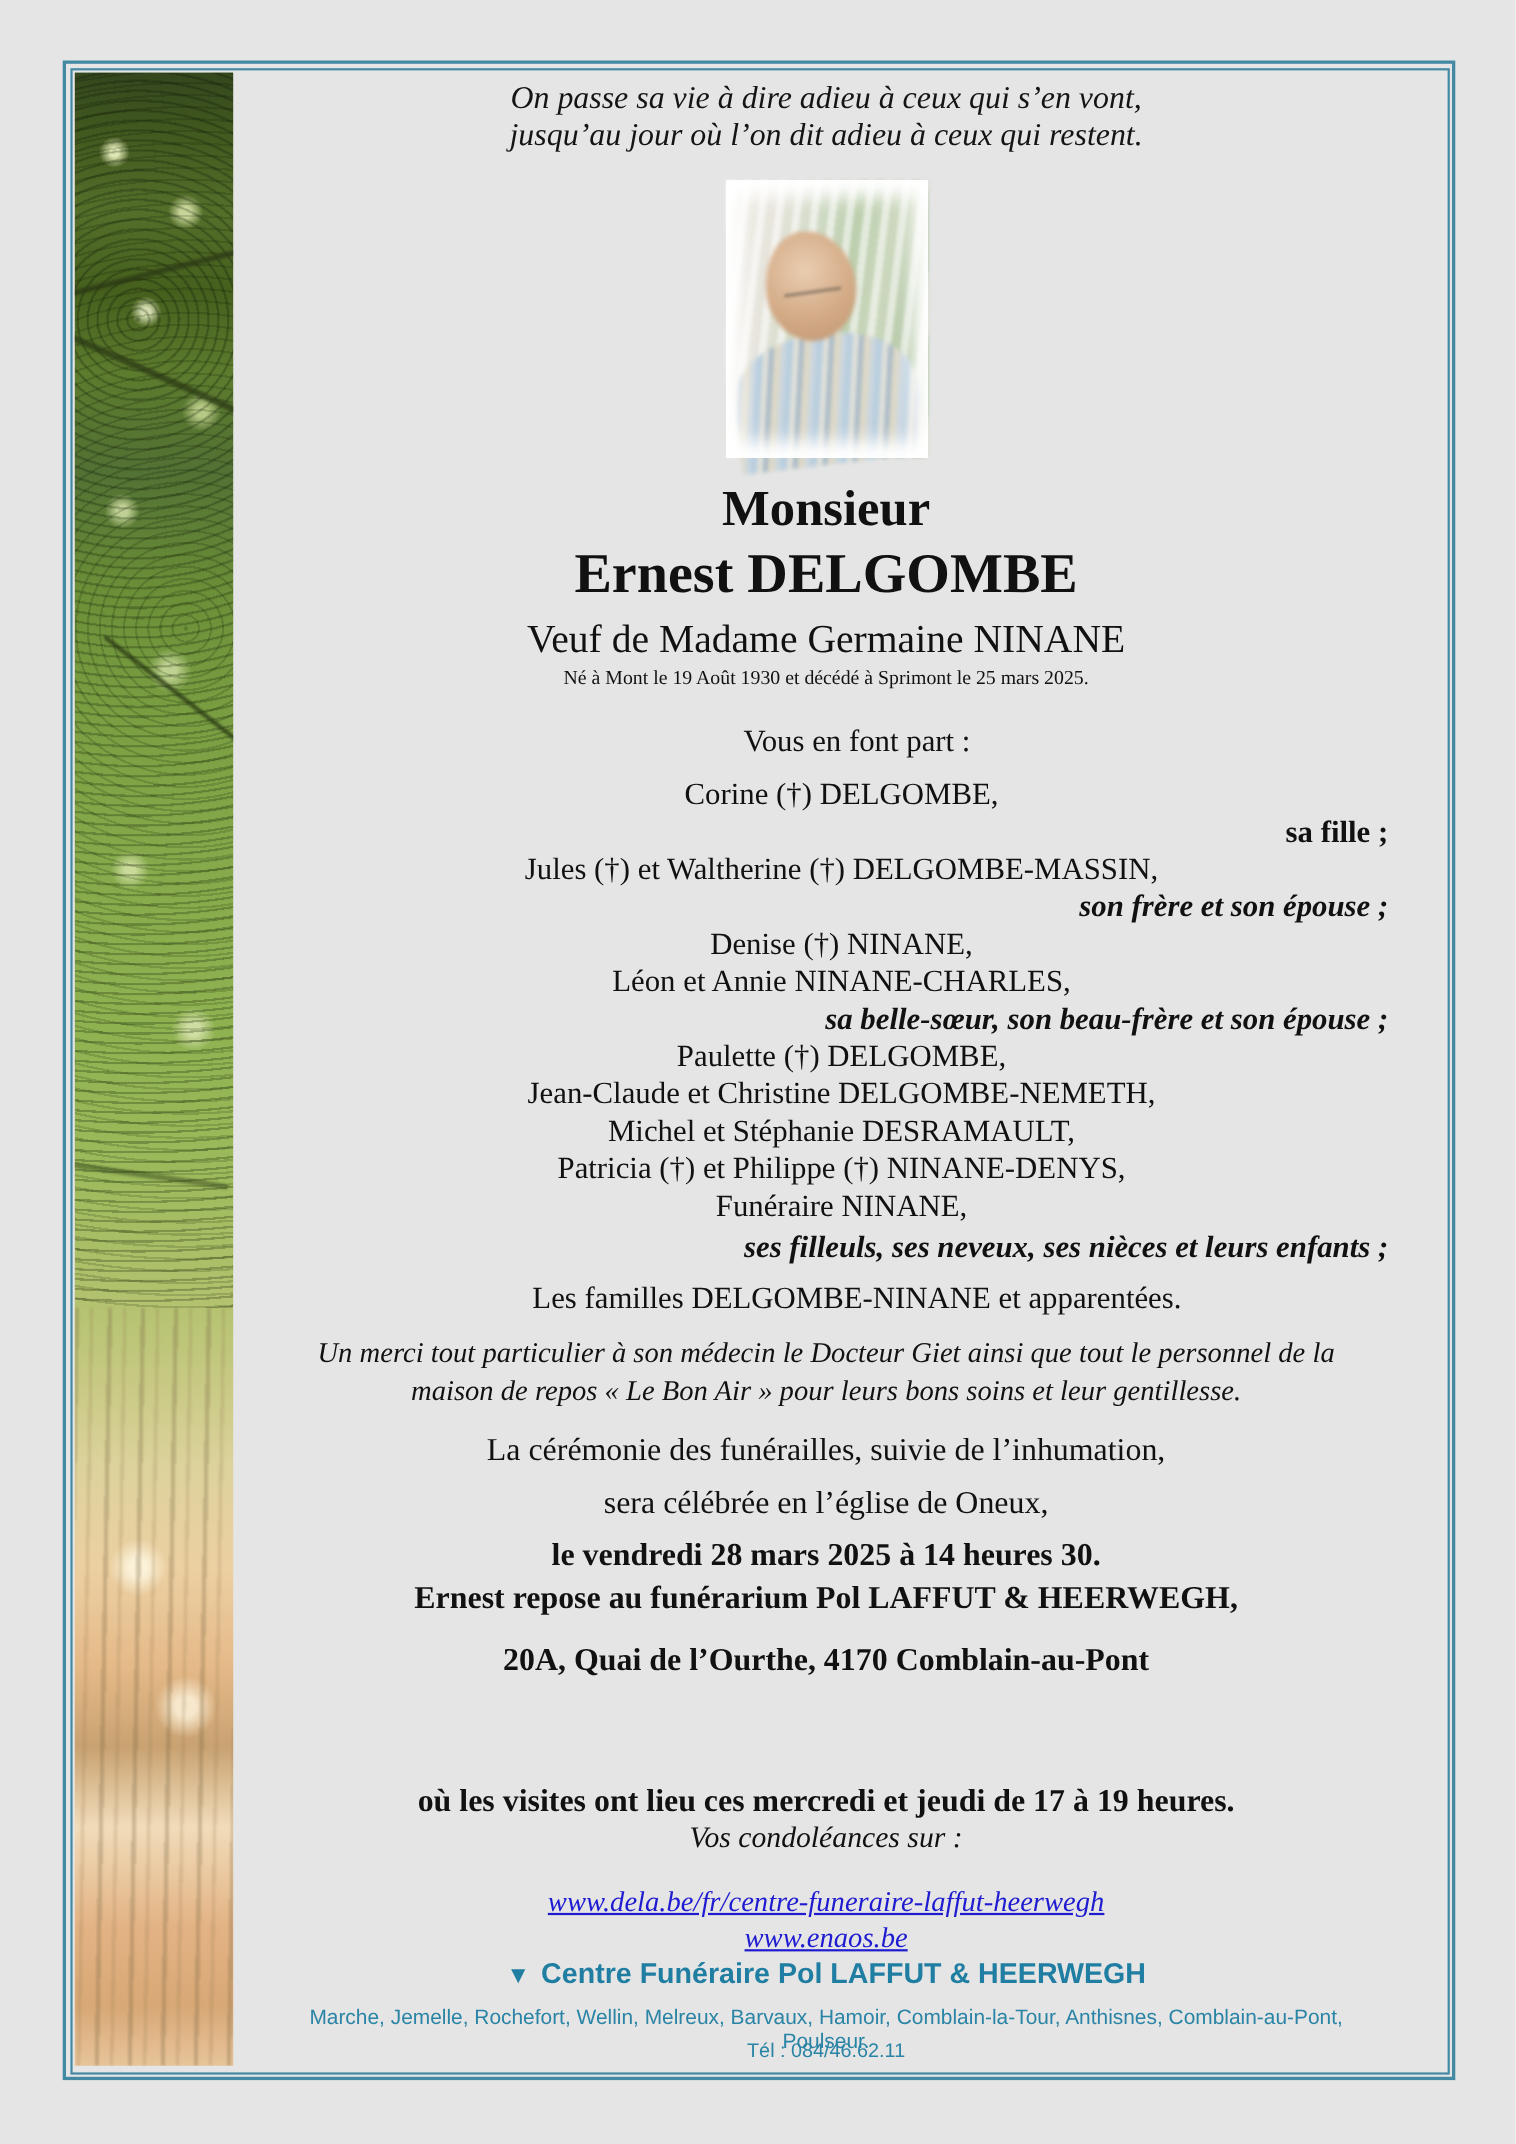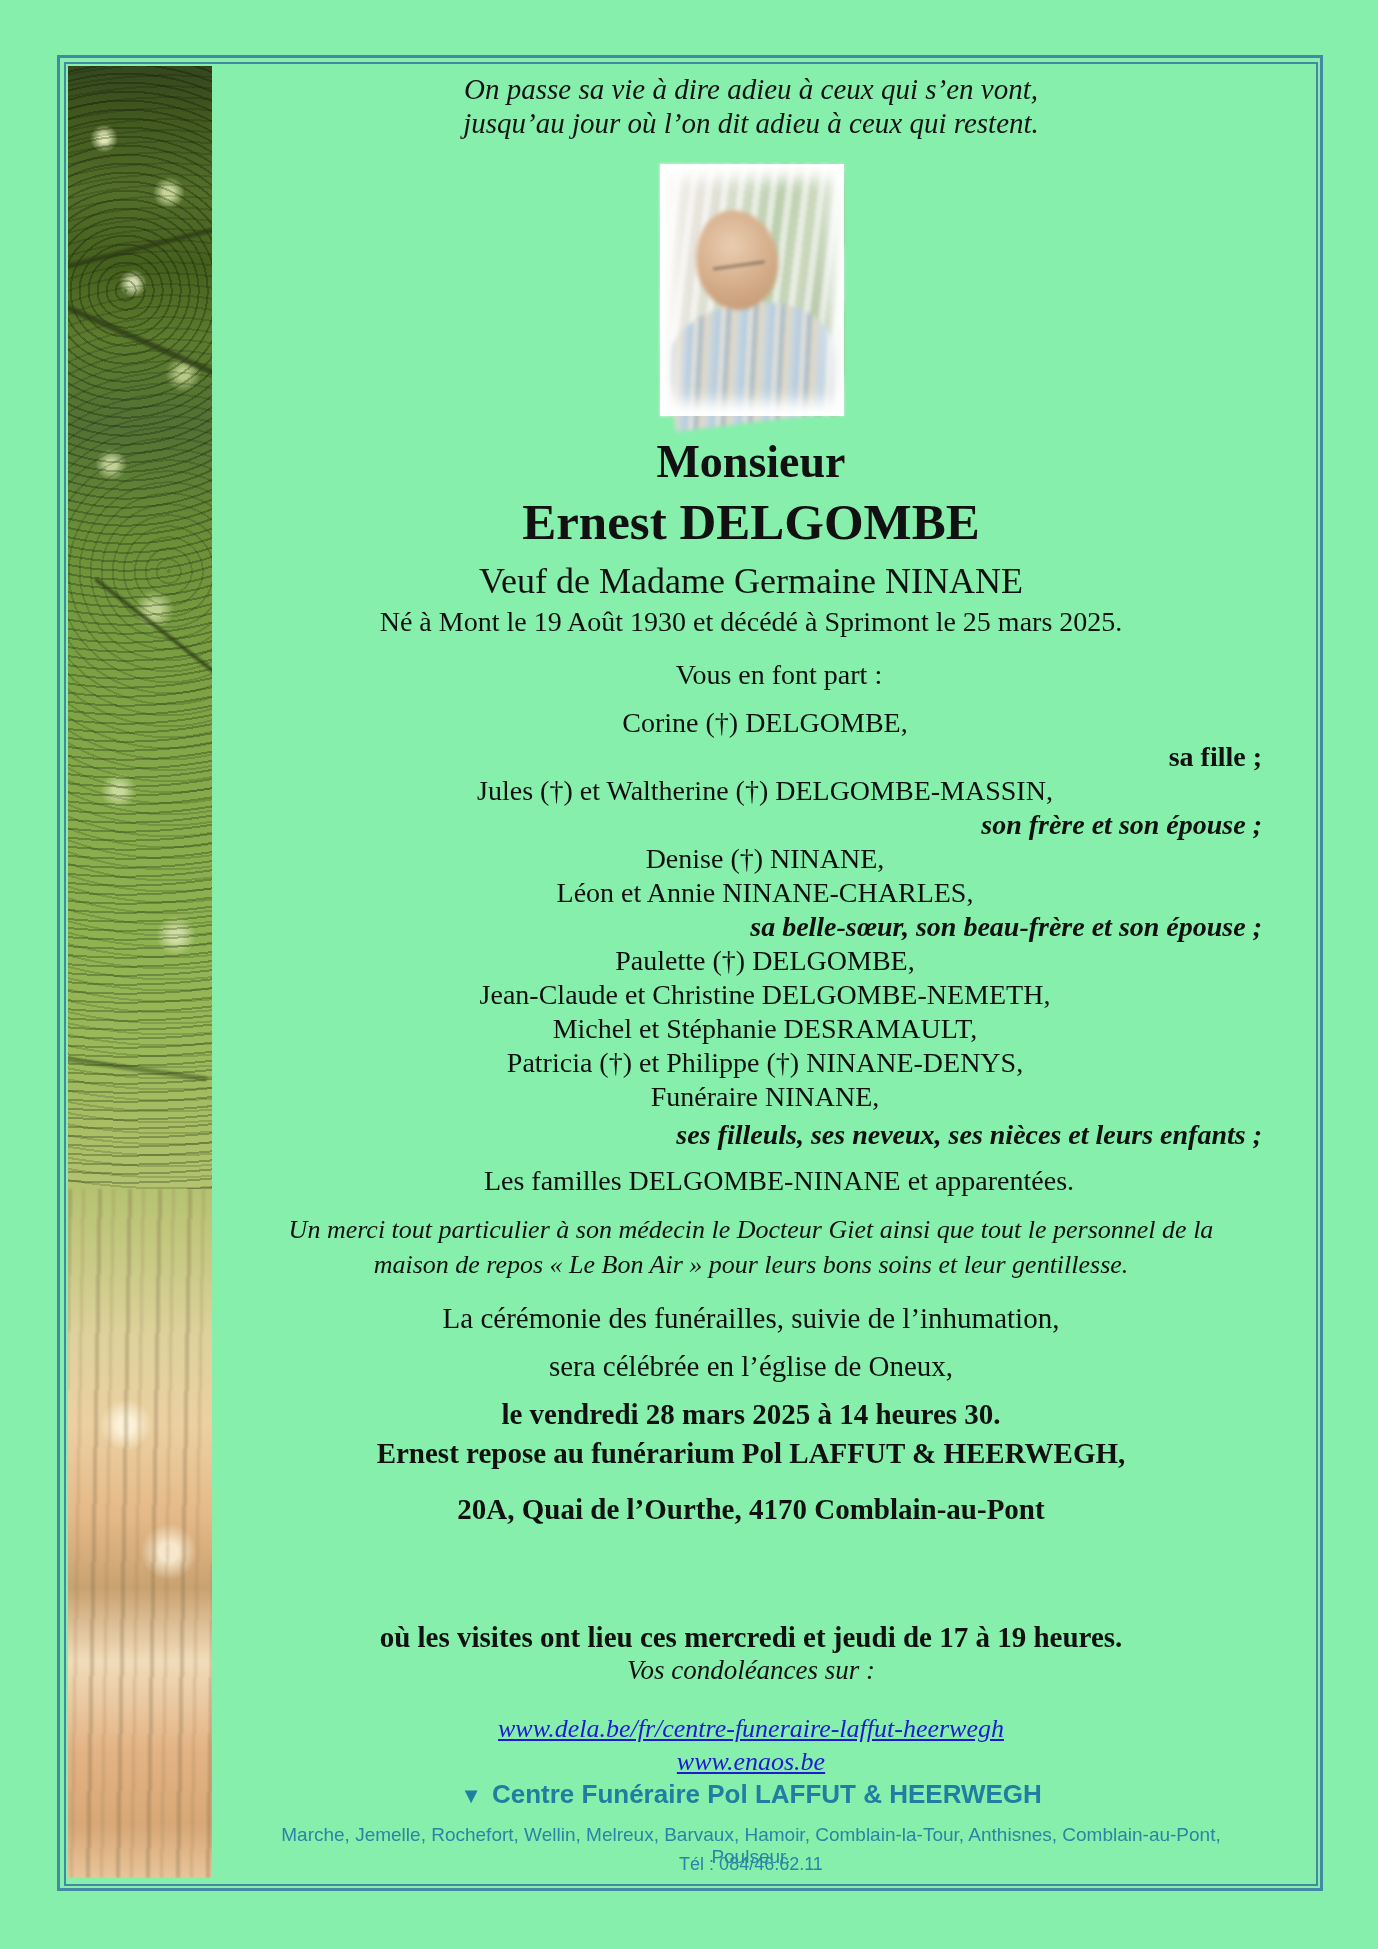--- a/index.html
+++ b/index.html
@@ -1,20 +1,20 @@
 <!DOCTYPE html>
 <html><head>
 <meta charset="utf-8">
 <style>
   html, body { margin: 0; padding: 0; background: #ffffff; }
   .page {
     position: relative;
     width: 1378px;
     height: 1949px;
-    background: #86efac;
+    background: #e5e5e5;
     font-family: "Liberation Serif", serif;
     color: #111111;
     overflow: hidden;
   }
 
   
   .frame-outer {
     position: absolute; left: 57px; top: 55px;
     width: 1260px; height: 1830px;
     border: 3px solid #4489a4;
@@ -105,21 +105,21 @@
   
   .tb { position: absolute; left: 240px; width: 1022px; }
   .center { text-align: center; }
   .right  { text-align: right; }
   .left   { text-align: center; margin-left: 28px; }
 
   .quote { font-style: italic; font-size: 29px; line-height: 34px; color: #141414; }
   .title-1 { font-weight: bold; font-size: 46px; line-height: 1.1; text-align: center; }
   .title-2 { font-weight: bold; font-size: 51px; line-height: 1.1; }
   .relation { font-size: 36px; }
-  .dates { font-size: 28px; }
+  .dates { font-size: 18px; }
 
   .body-line { font-size: 28px; line-height: 34px; }
   .fam-line  { font-size: 28px; line-height: 34px; }
   .lbl-bold  { font-weight: bold; }
   .lbl-bi    { font-weight: bold; font-style: italic; }
 
   .thanks { font-style: italic; font-size: 26px; line-height: 35px; }
   .cer    { font-size: 29px; }
   .cer-b  { font-size: 29px; font-weight: bold; }
   .cond-label { font-style: italic; font-size: 27px; }

